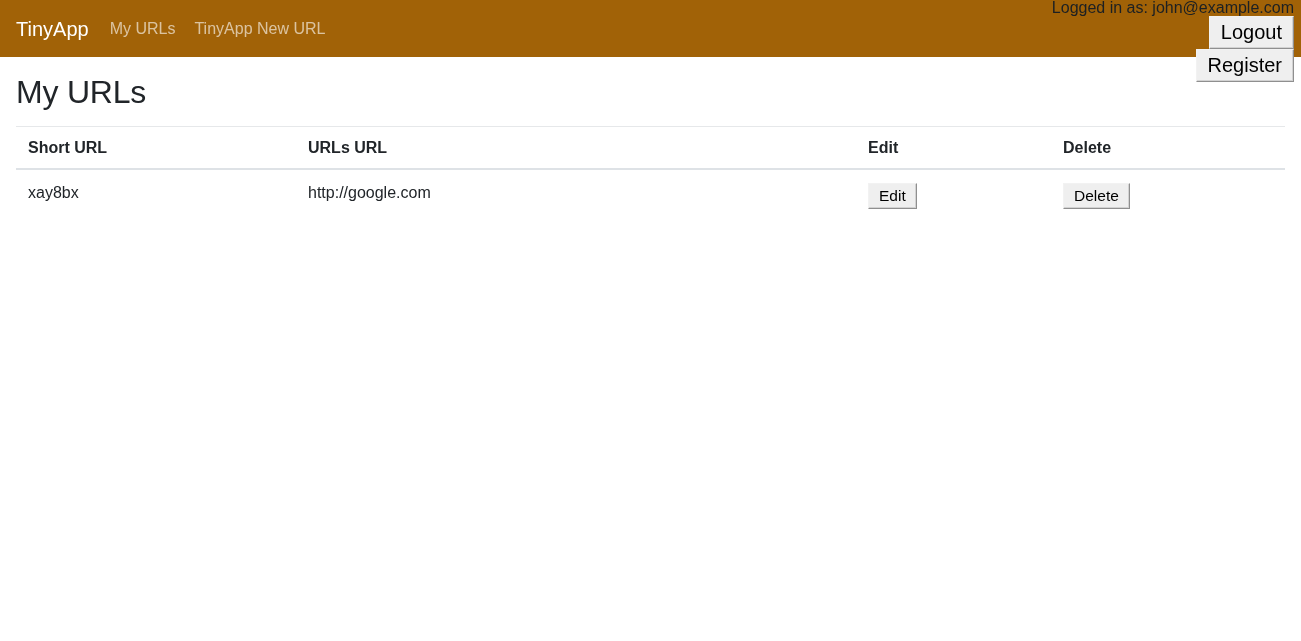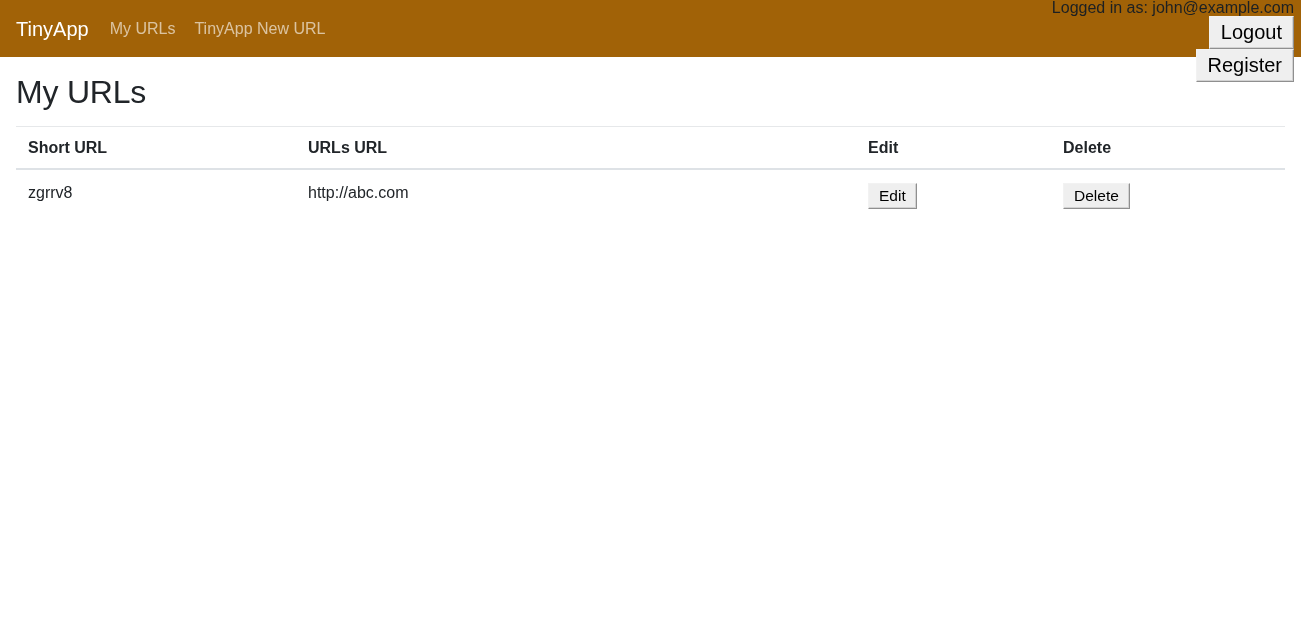--- a/index.html
+++ b/index.html
@@ -174,23 +174,23 @@
       <tr>
         <th>Short URL</th>
         <th>URLs URL</th>
         <th>Edit</th>
         <th>Delete</th>
       </tr>
     </thead>
     <tbody>
       <tr>
         <td>
-            <span class="cell-text">zgrrv8</span>
+            <span class="cell-text">xay8bx</span>
           </td>
         <td>
-            <span class="cell-text">http://abc.com</span>
+            <span class="cell-text">http://google.com</span>
           </td>
         <td class="cell-action"><button class="btn-native">Edit</button></td>
         <td class="cell-action"><button class="btn-native">Delete</button></td>
       </tr>
     </tbody>
   </table>
 </div>
 
 </body></html>

